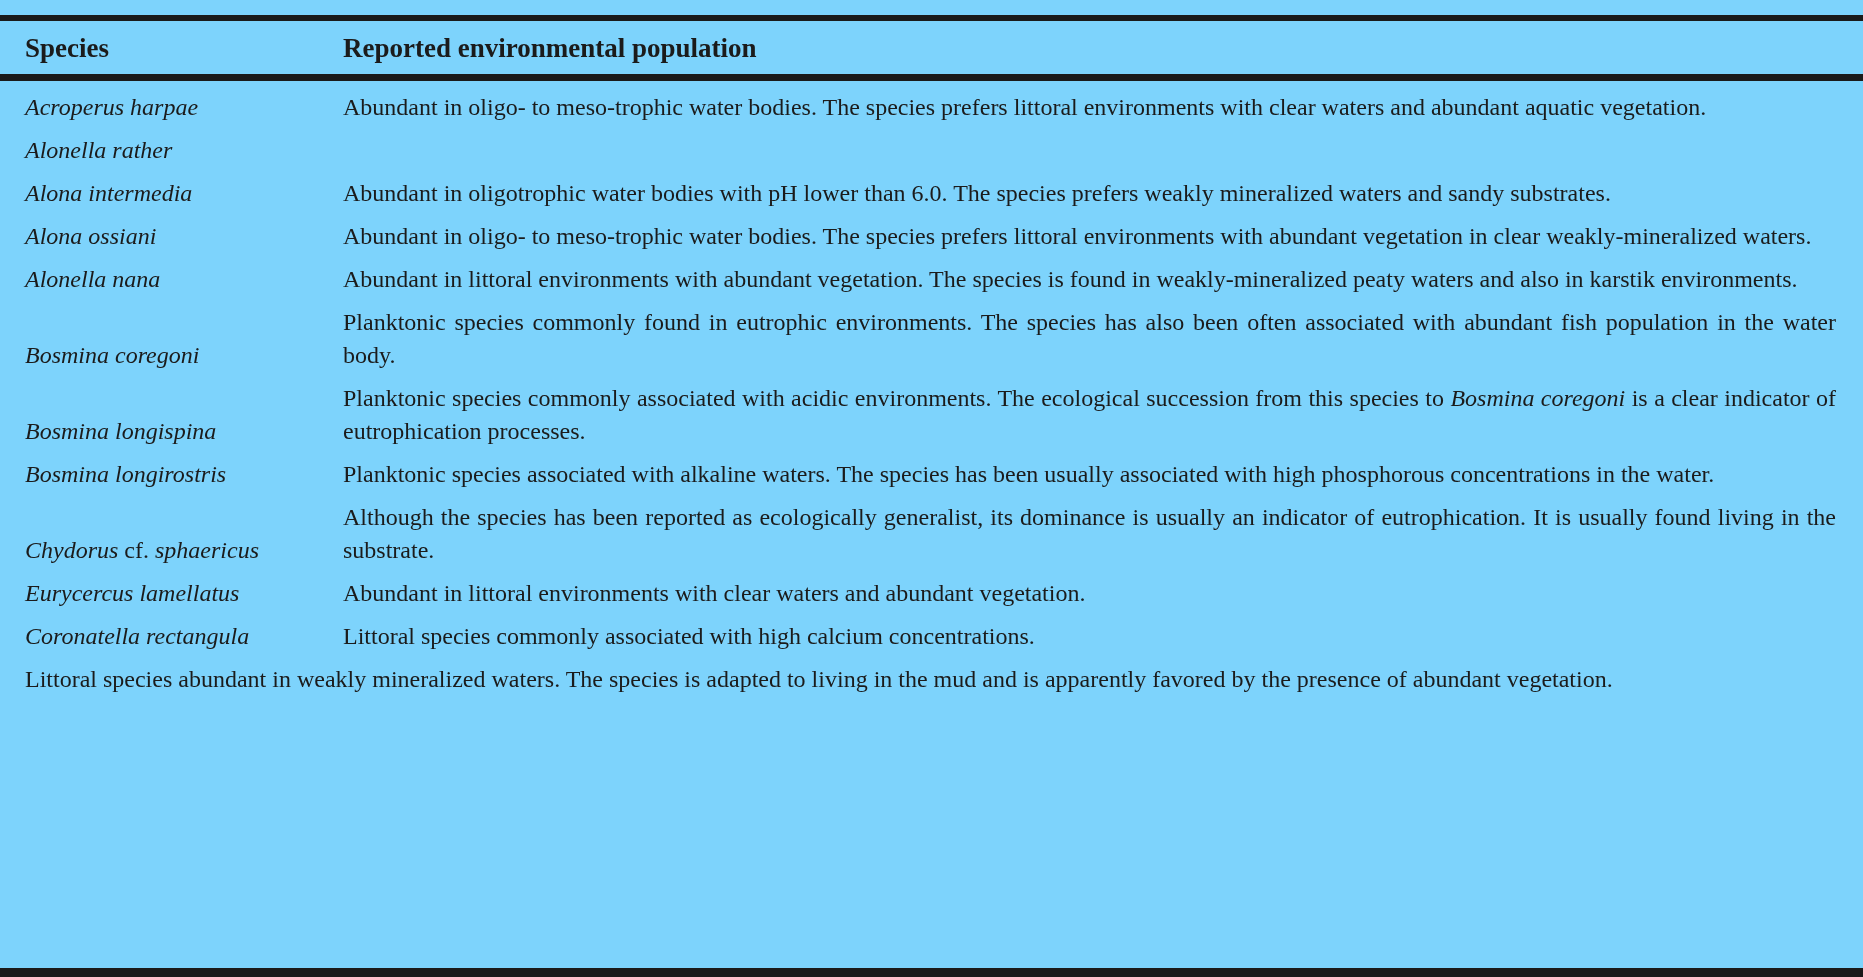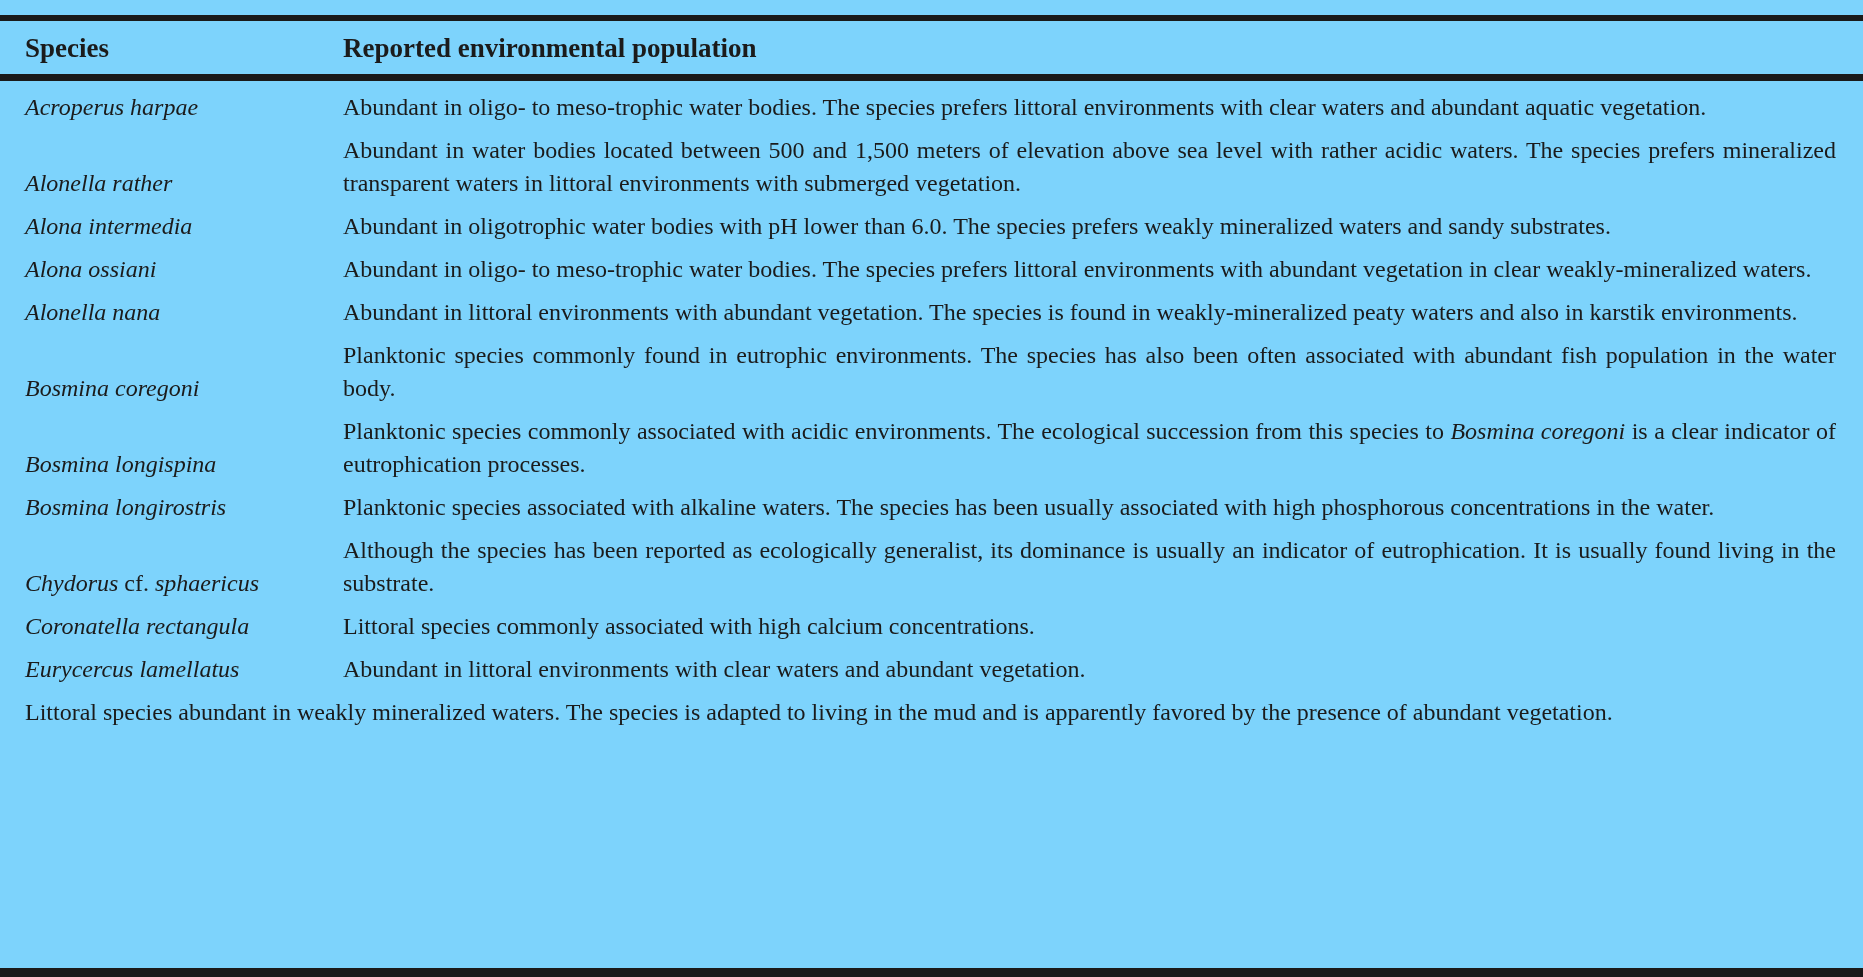--- a/index.html
+++ b/index.html
@@ -55,21 +55,20 @@
 
   <div class="rows">
     <div class="row">
       <div class="col-species"><span class="it">Acroperus harpae</span></div>
       <div class="col-desc"><span>Abundant in oligo- to meso-trophic water bodies. The species prefers littoral environments with clear waters and abundant aquatic vegetation.</span></div>
     </div>
 
 
     <div class="row">
       <div class="col-species"><span class="it">Alonella rather</span></div>
-      <div class="col-desc"><span>Abundant in water bodies located between 500 and 1,500 meters of elevation above sea level with rather acidic waters. The species prefers mineralized transparent waters in littoral environments with submerged vegetation.</span></div>
     </div>
 
     <div class="row">
       <div class="col-species"><span class="it">Alona intermedia</span></div>
       <div class="col-desc"><span>Abundant in oligotrophic water bodies with pH lower than 6.0. The species prefers weakly mineralized waters and sandy substrates.</span></div>
     </div>
 
     <div class="row">
       <div class="col-species"><span class="it">Alona ossiani</span></div>
       <div class="col-desc"><span>Abundant in oligo- to meso-trophic water bodies. The species prefers littoral environments with abundant vegetation in clear weakly-mineralized waters.</span></div>
@@ -94,27 +93,27 @@
       <div class="col-species"><span class="it">Bosmina longirostris</span></div>
       <div class="col-desc"><span>Planktonic species associated with alkaline waters. The species has been usually associated with high phosphorous concentrations in the water.</span></div>
     </div>
 
     <div class="row">
       <div class="col-species"><span class="it">Chydorus </span><span>cf. </span><span class="it">sphaericus</span></div>
       <div class="col-desc"><span>Although the species has been reported as ecologically generalist, its dominance is usually an indicator of eutrophication. It is usually found living in the substrate.</span></div>
     </div>
 
     <div class="row">
-      <div class="col-species"><span class="it">Coronatella rectangula</span></div>
-      <div class="col-desc"><span>Littoral species commonly associated with high calcium concentrations.</span></div>
+      <div class="col-species"><span class="it">Eurycercus lamellatus</span></div>
+      <div class="col-desc"><span>Abundant in littoral environments with clear waters and abundant vegetation.</span></div>
     </div>
 
     <div class="row">
-      <div class="col-species"><span class="it">Eurycercus lamellatus</span></div>
-      <div class="col-desc"><span>Abundant in littoral environments with clear waters and abundant vegetation.</span></div>
+      <div class="col-species"><span class="it">Coronatella rectangula</span></div>
+      <div class="col-desc"><span>Littoral species commonly associated with high calcium concentrations.</span></div>
     </div>
 
     <div class="row">
       <div class="col-desc"><span>Littoral species abundant in weakly mineralized waters. The species is adapted to living in the mud and is apparently favored by the presence of abundant vegetation.</span></div>
     </div>
   </div>
 
   <div class="rule rule-bottom"></div>
 
 </div>

